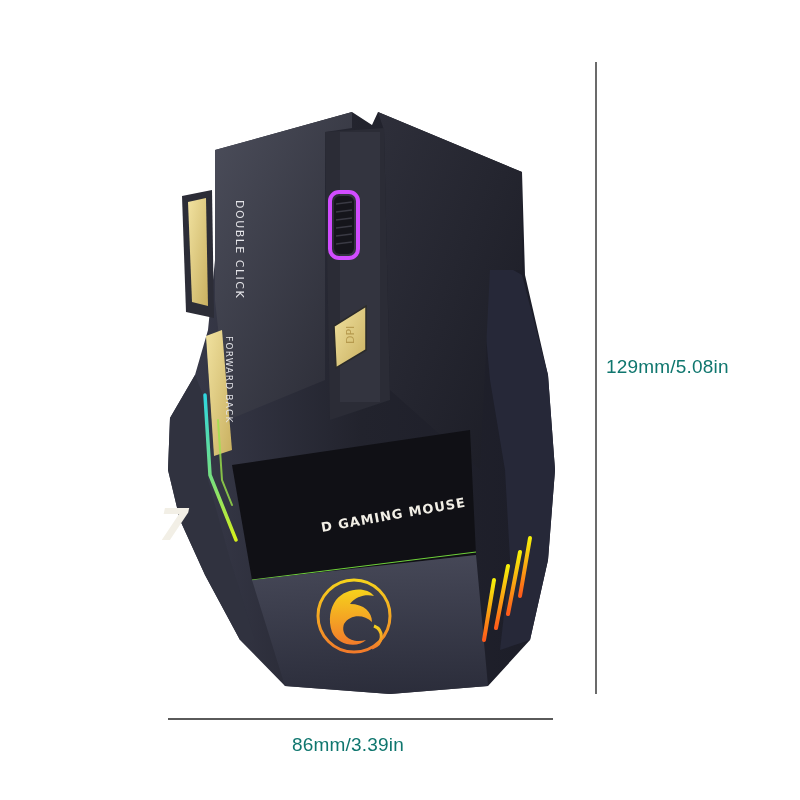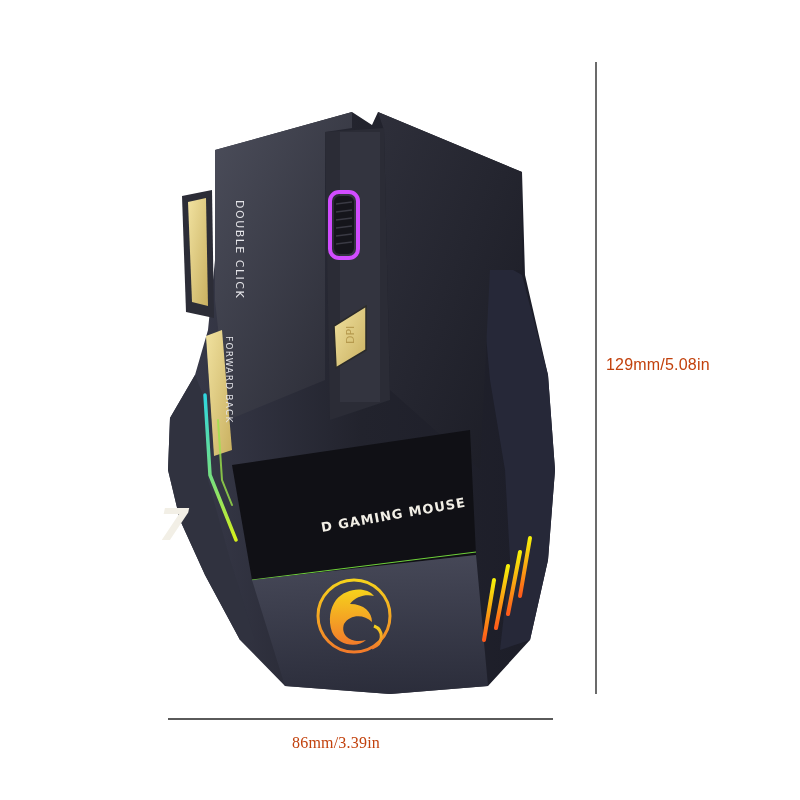--- a/index.html
+++ b/index.html
@@ -1,22 +1,22 @@
 <!DOCTYPE html>
 <html><head>
   <meta charset="utf-8">
   <style>
     html, body { margin: 0; padding: 0; background: #ffffff; }
     body { width: 800px; height: 800px; position: relative; overflow: hidden; font-family: "Liberation Sans", sans-serif; }
     .product { position: absolute; left: 0; top: 0; width: 800px; height: 800px; }
     .dim-line-v { position: absolute; left: 595px; top: 62px; width: 2px; height: 632px; background: #6b6b6b; }
     .dim-line-h { position: absolute; left: 168px; top: 718px; width: 385px; height: 2px; background: #5a5a5a; }
-    .dim-label { position: absolute; color: #c2410c; font-size: 16px; letter-spacing: 0.2px; white-space: nowrap; }
+    .dim-label { position: absolute; color: #0f766e; font-size: 19px; letter-spacing: 0.2px; white-space: nowrap; }
     .dim-label.height { left: 606px; top: 356px; }
-    .dim-label.width { left: 292px; top: 734px; font-family: Liberation Serif, serif; }
+    .dim-label.width { left: 292px; top: 734px; }
   </style>
 </head>
 <body>
 
 <svg class="product" viewBox="0 0 800 800" xmlns="http://www.w3.org/2000/svg">
   <defs>
     <linearGradient id="bodyGrad" x1="0" y1="0" x2="1" y2="0">
       <stop offset="0" stop-color="#3a3c4c"></stop>
       <stop offset="0.5" stop-color="#22232d"></stop>
       <stop offset="1" stop-color="#1c1d28"></stop>

